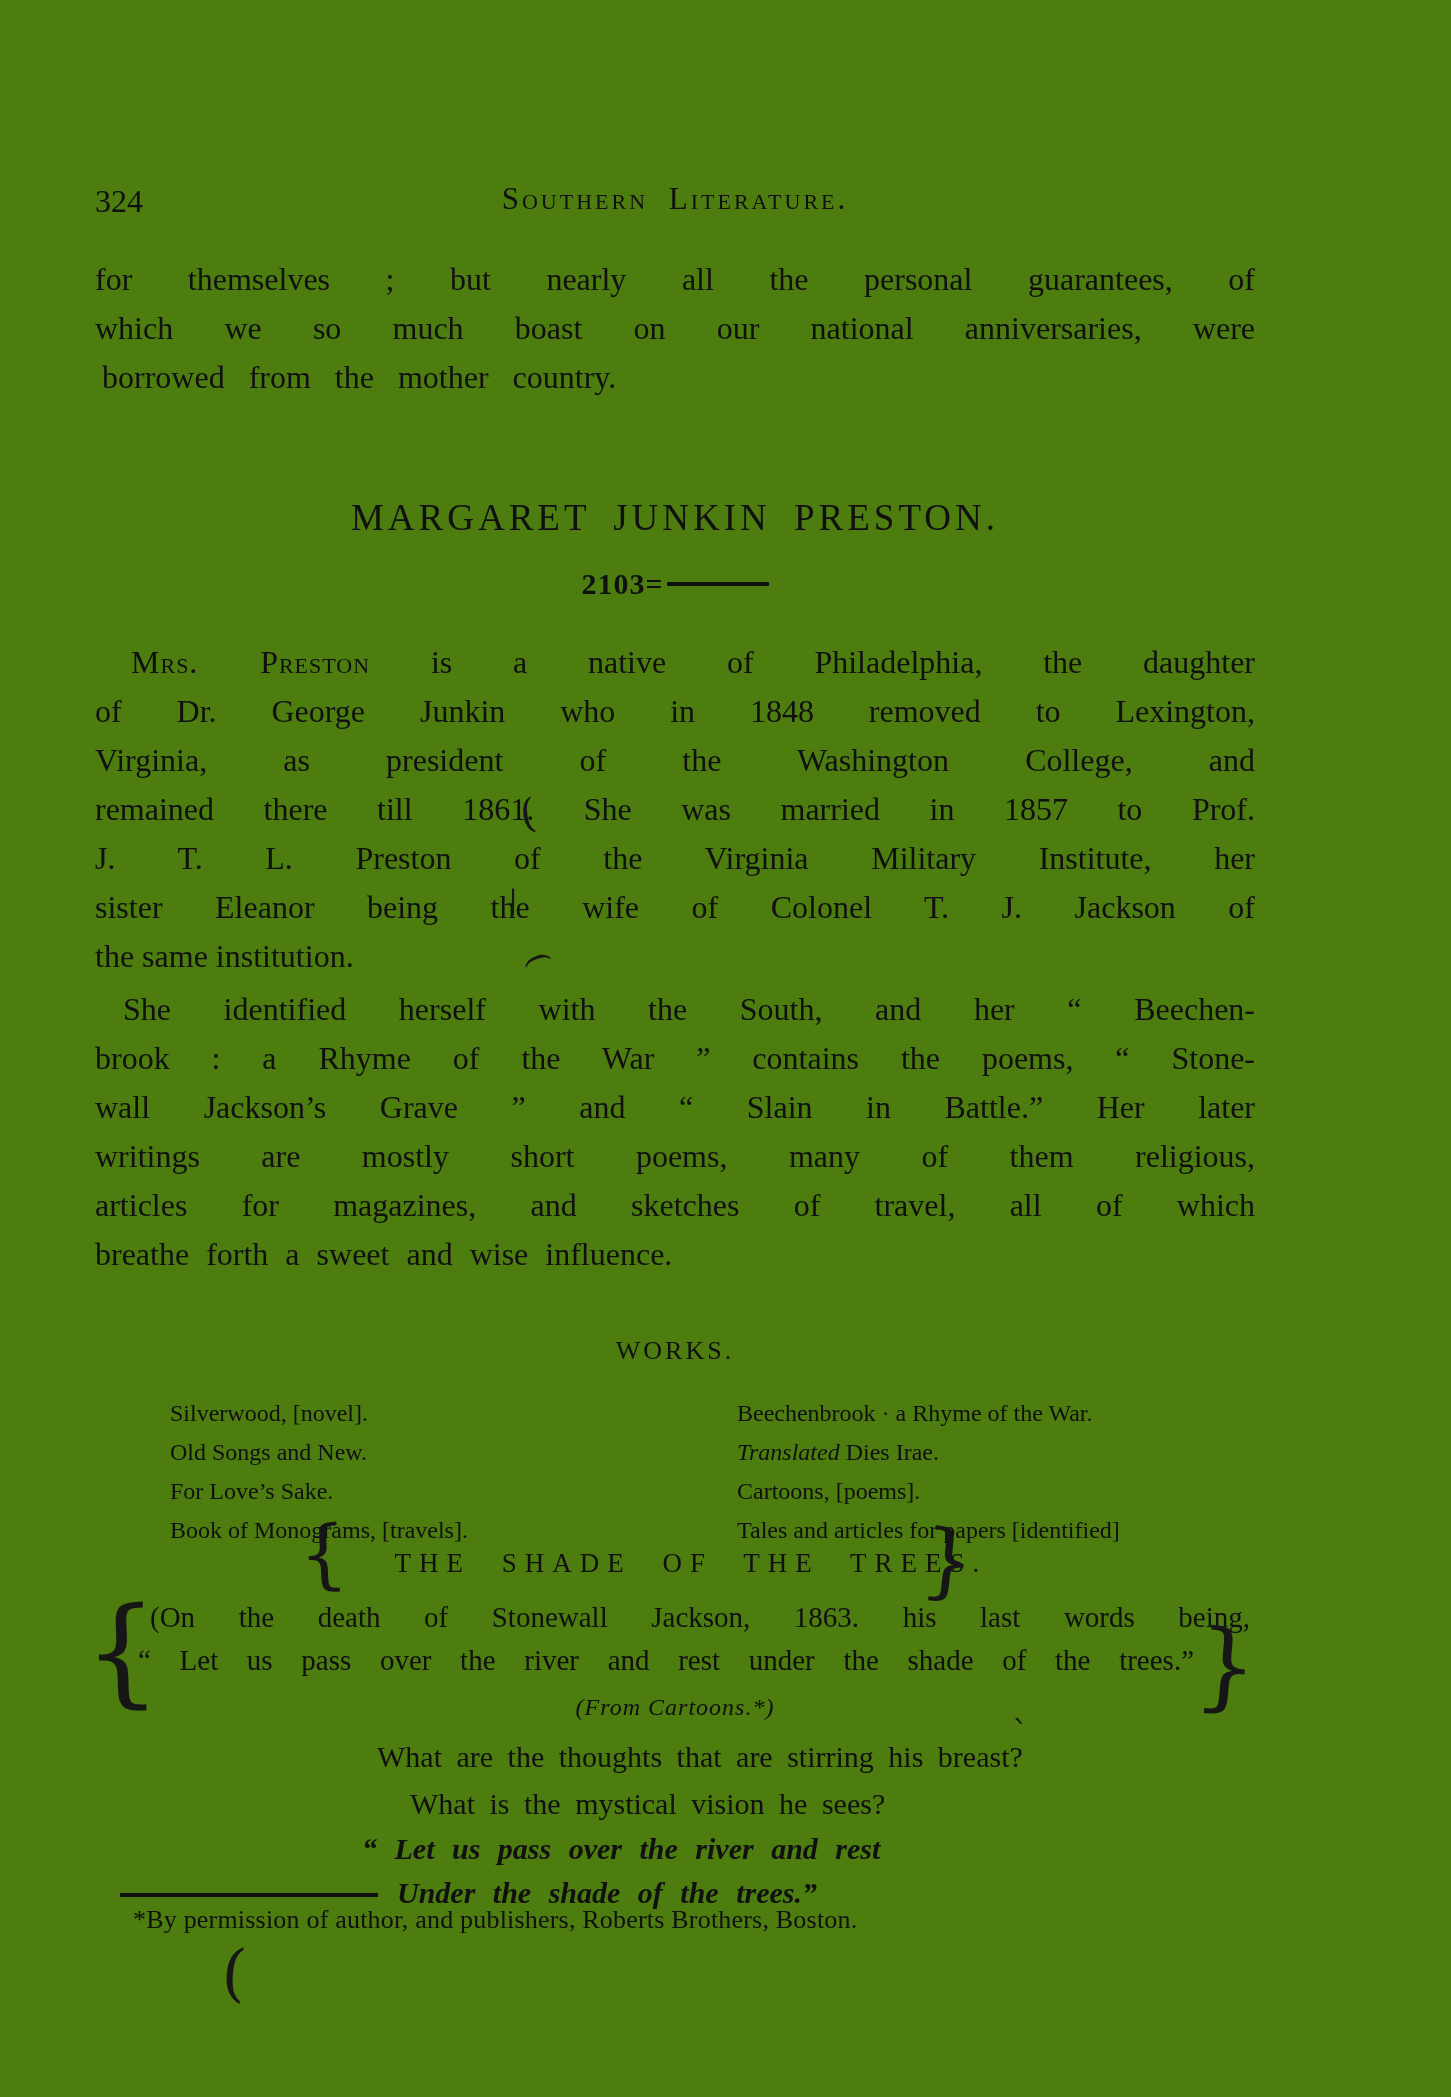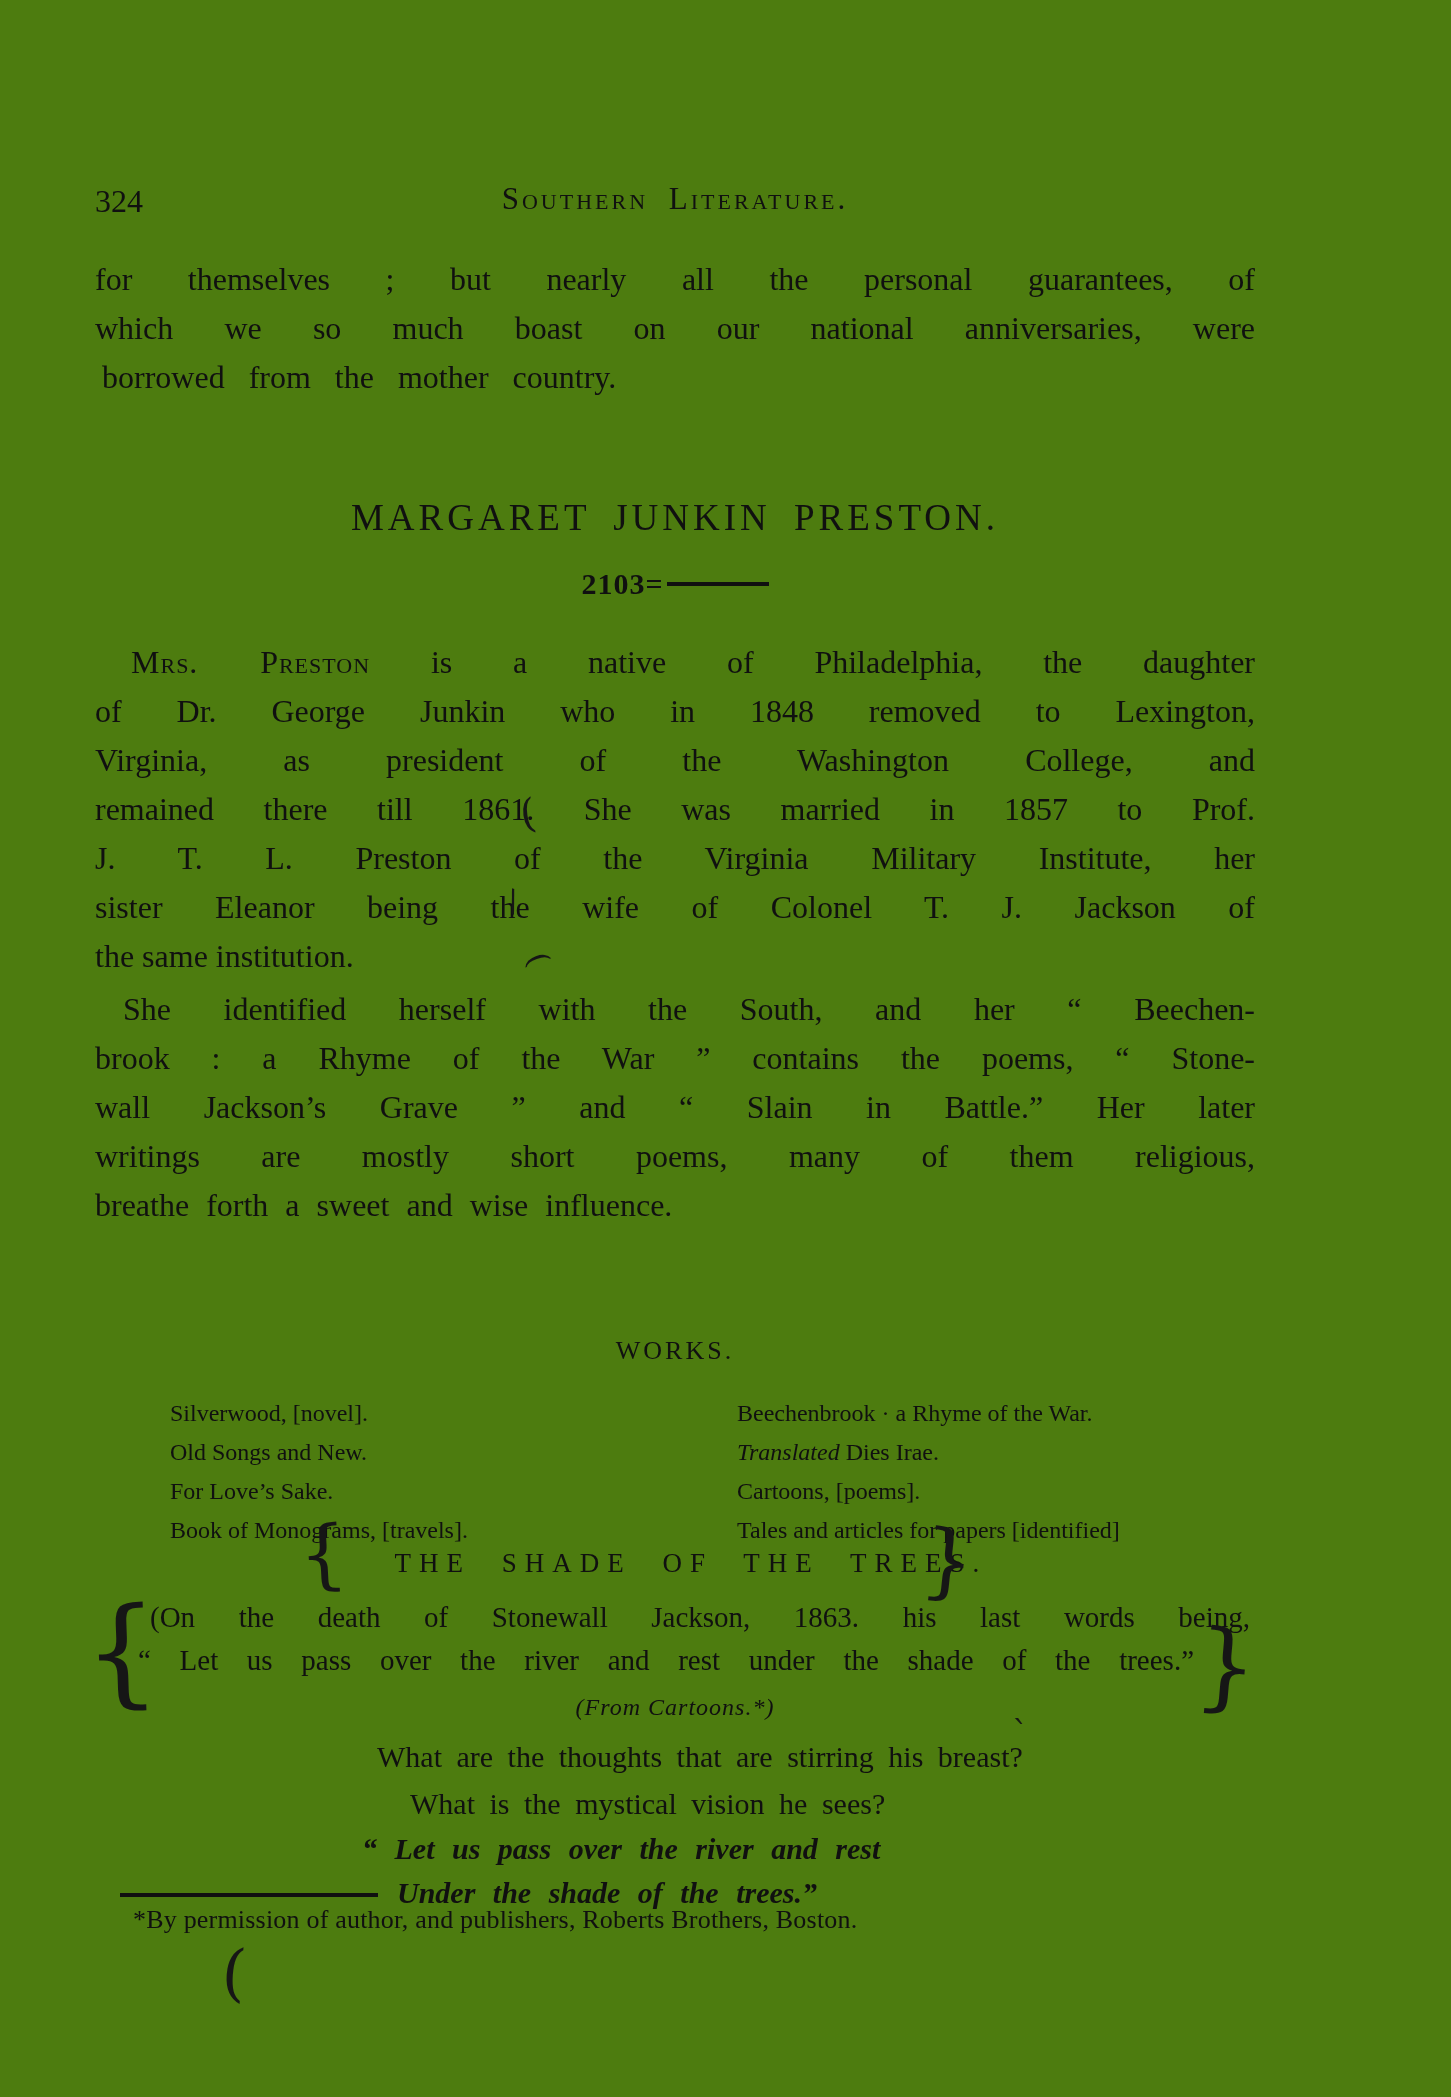--- a/index.html
+++ b/index.html
@@ -101,20 +101,21 @@
     <div class="jline">J. T. L. Preston of the Virginia Military Institute, her</div>
     <div class="jline">sister Eleanor being the wife of Colonel T. J. Jackson of</div>
     <div class="natural">the same institution.</div>
   </div>
 
   <div class="abs col body-text bio2">
     <div class="jline first">She identified herself with the South, and her “ Beechen-</div>
     <div class="jline">brook : a Rhyme of the War ” contains the poems, “ Stone-</div>
     <div class="jline">wall Jackson’s Grave ” and “ Slain in Battle.”  Her later</div>
     <div class="jline">writings are mostly short poems, many of them religious,</div>
+    <div class="jline">articles for magazines, and sketches of travel, all of which</div>
     <div class="natural">breathe forth a sweet and wise influence.</div>
   </div>
 
   <div class="abs works-heading">WORKS.</div>
   <div class="abs works-col works-left">
     <div>Silverwood, [novel].</div>
     <div>Old Songs and New.</div>
     <div>For Love’s Sake.</div>
     <div>Book of Monograms, [travels].</div>
   </div>

